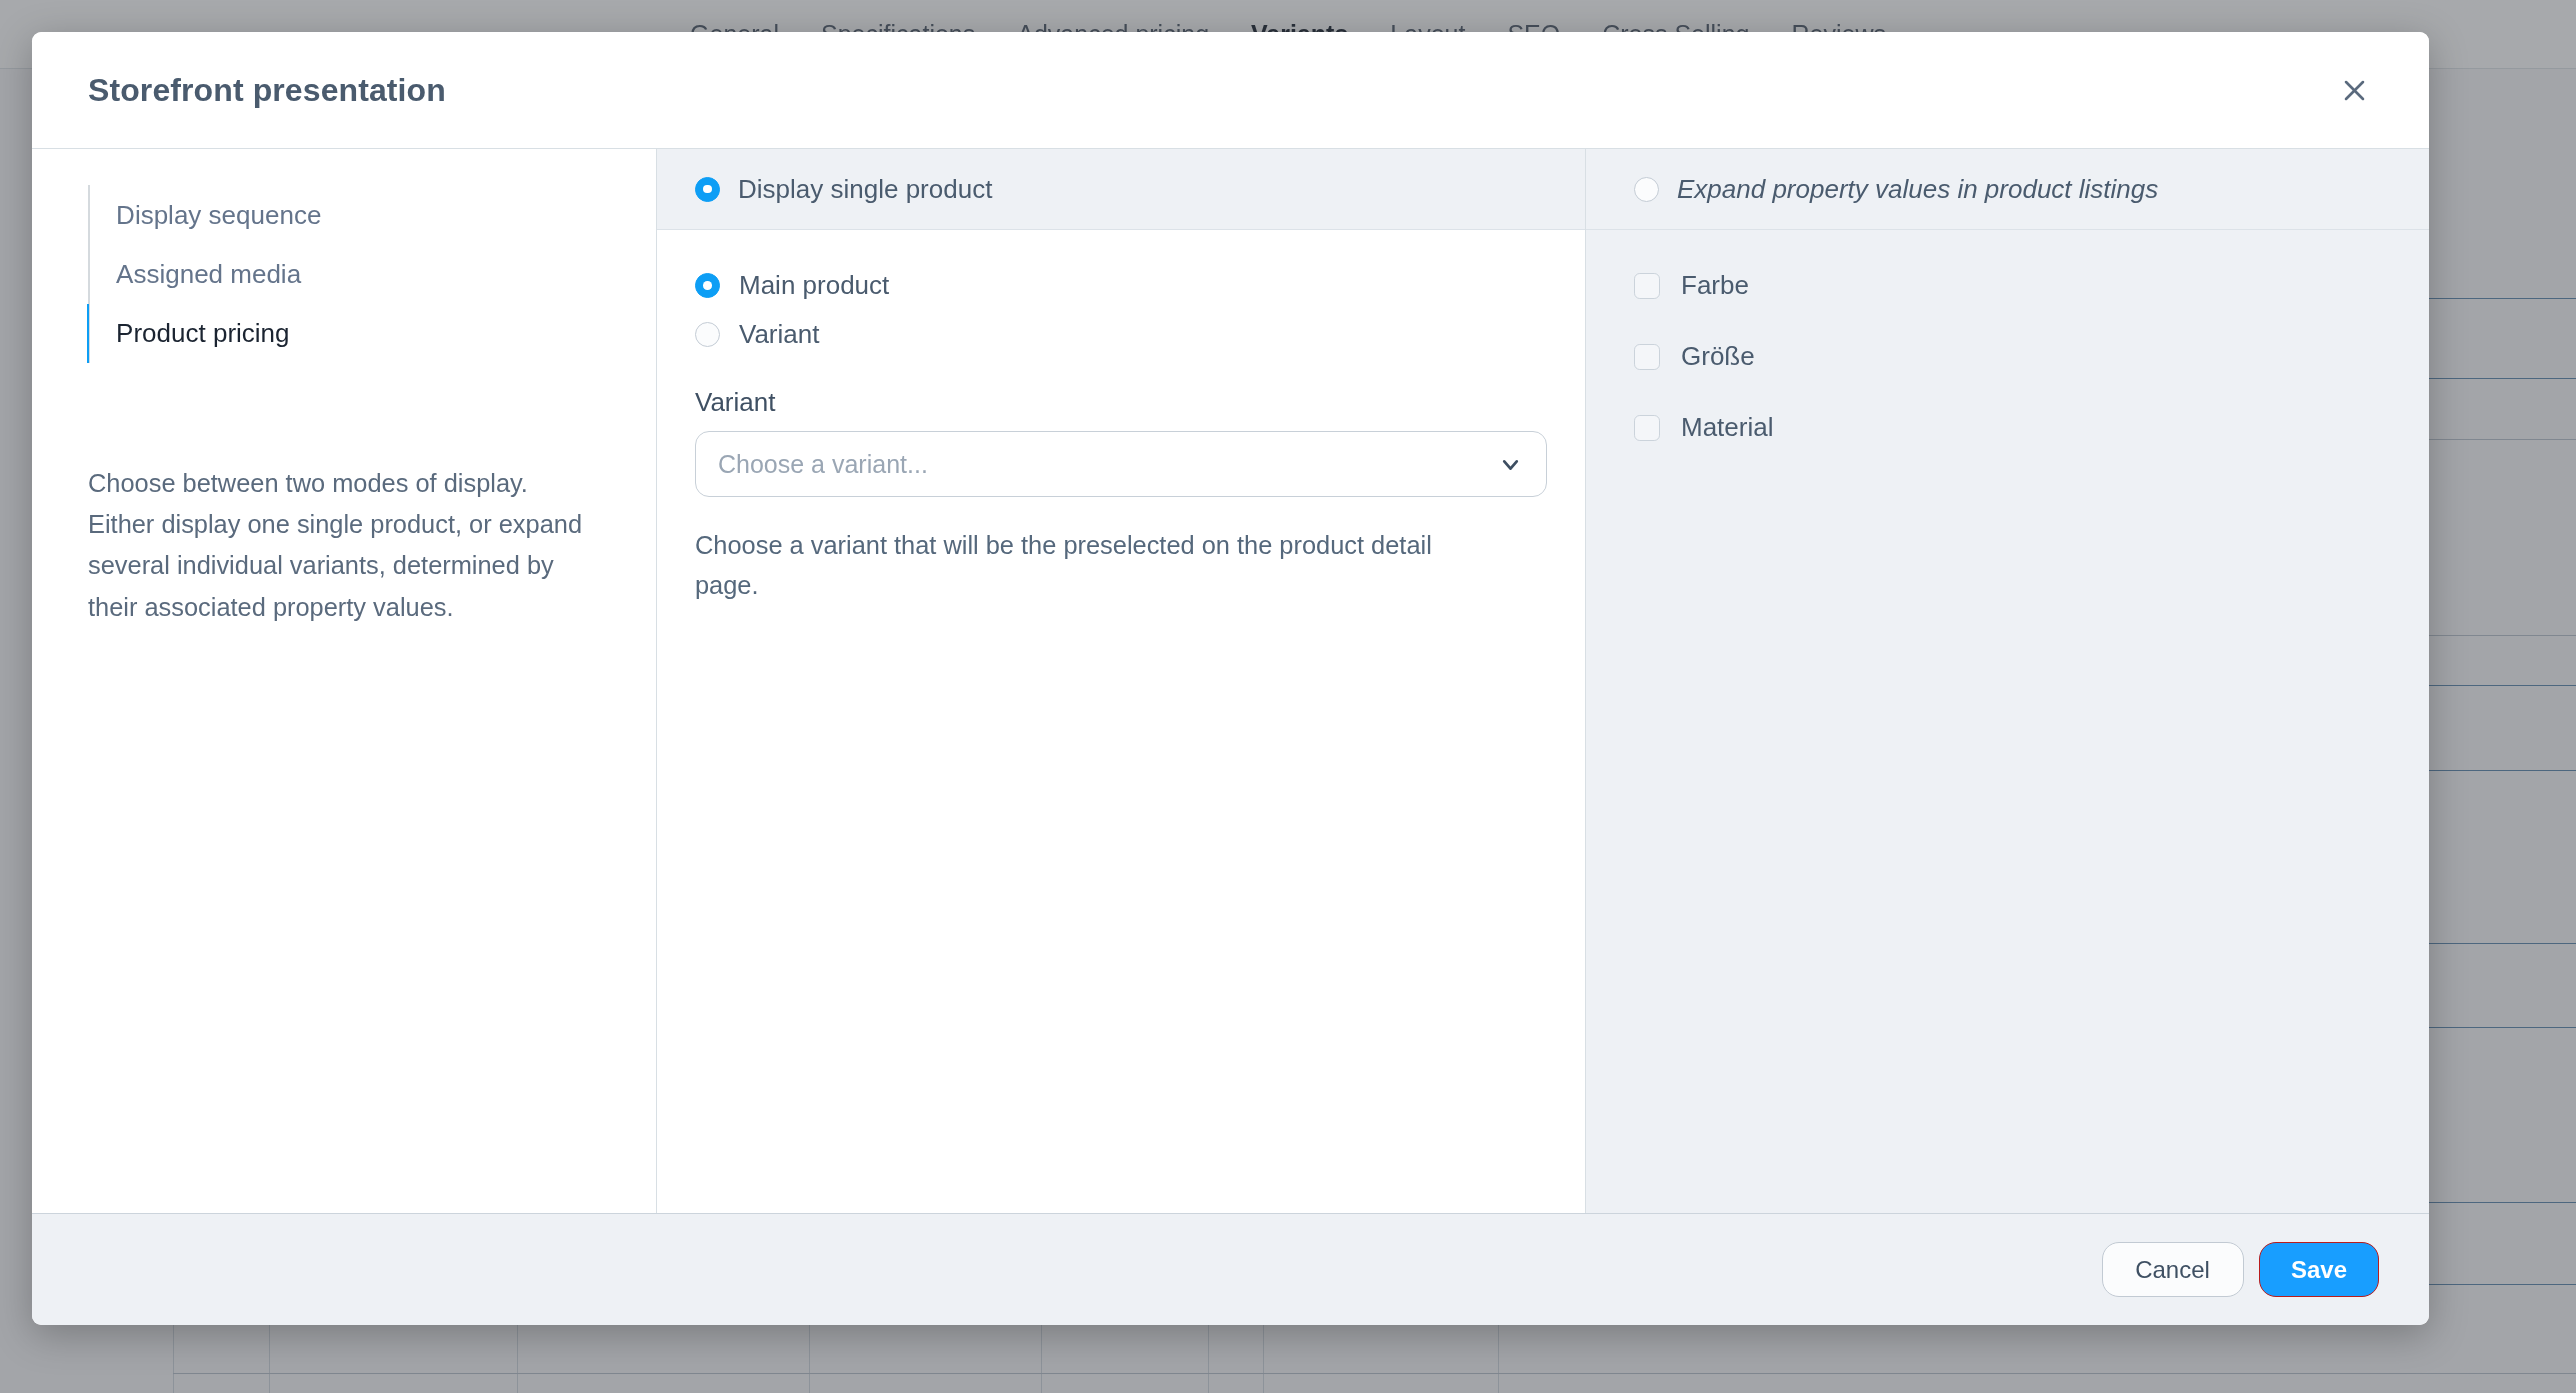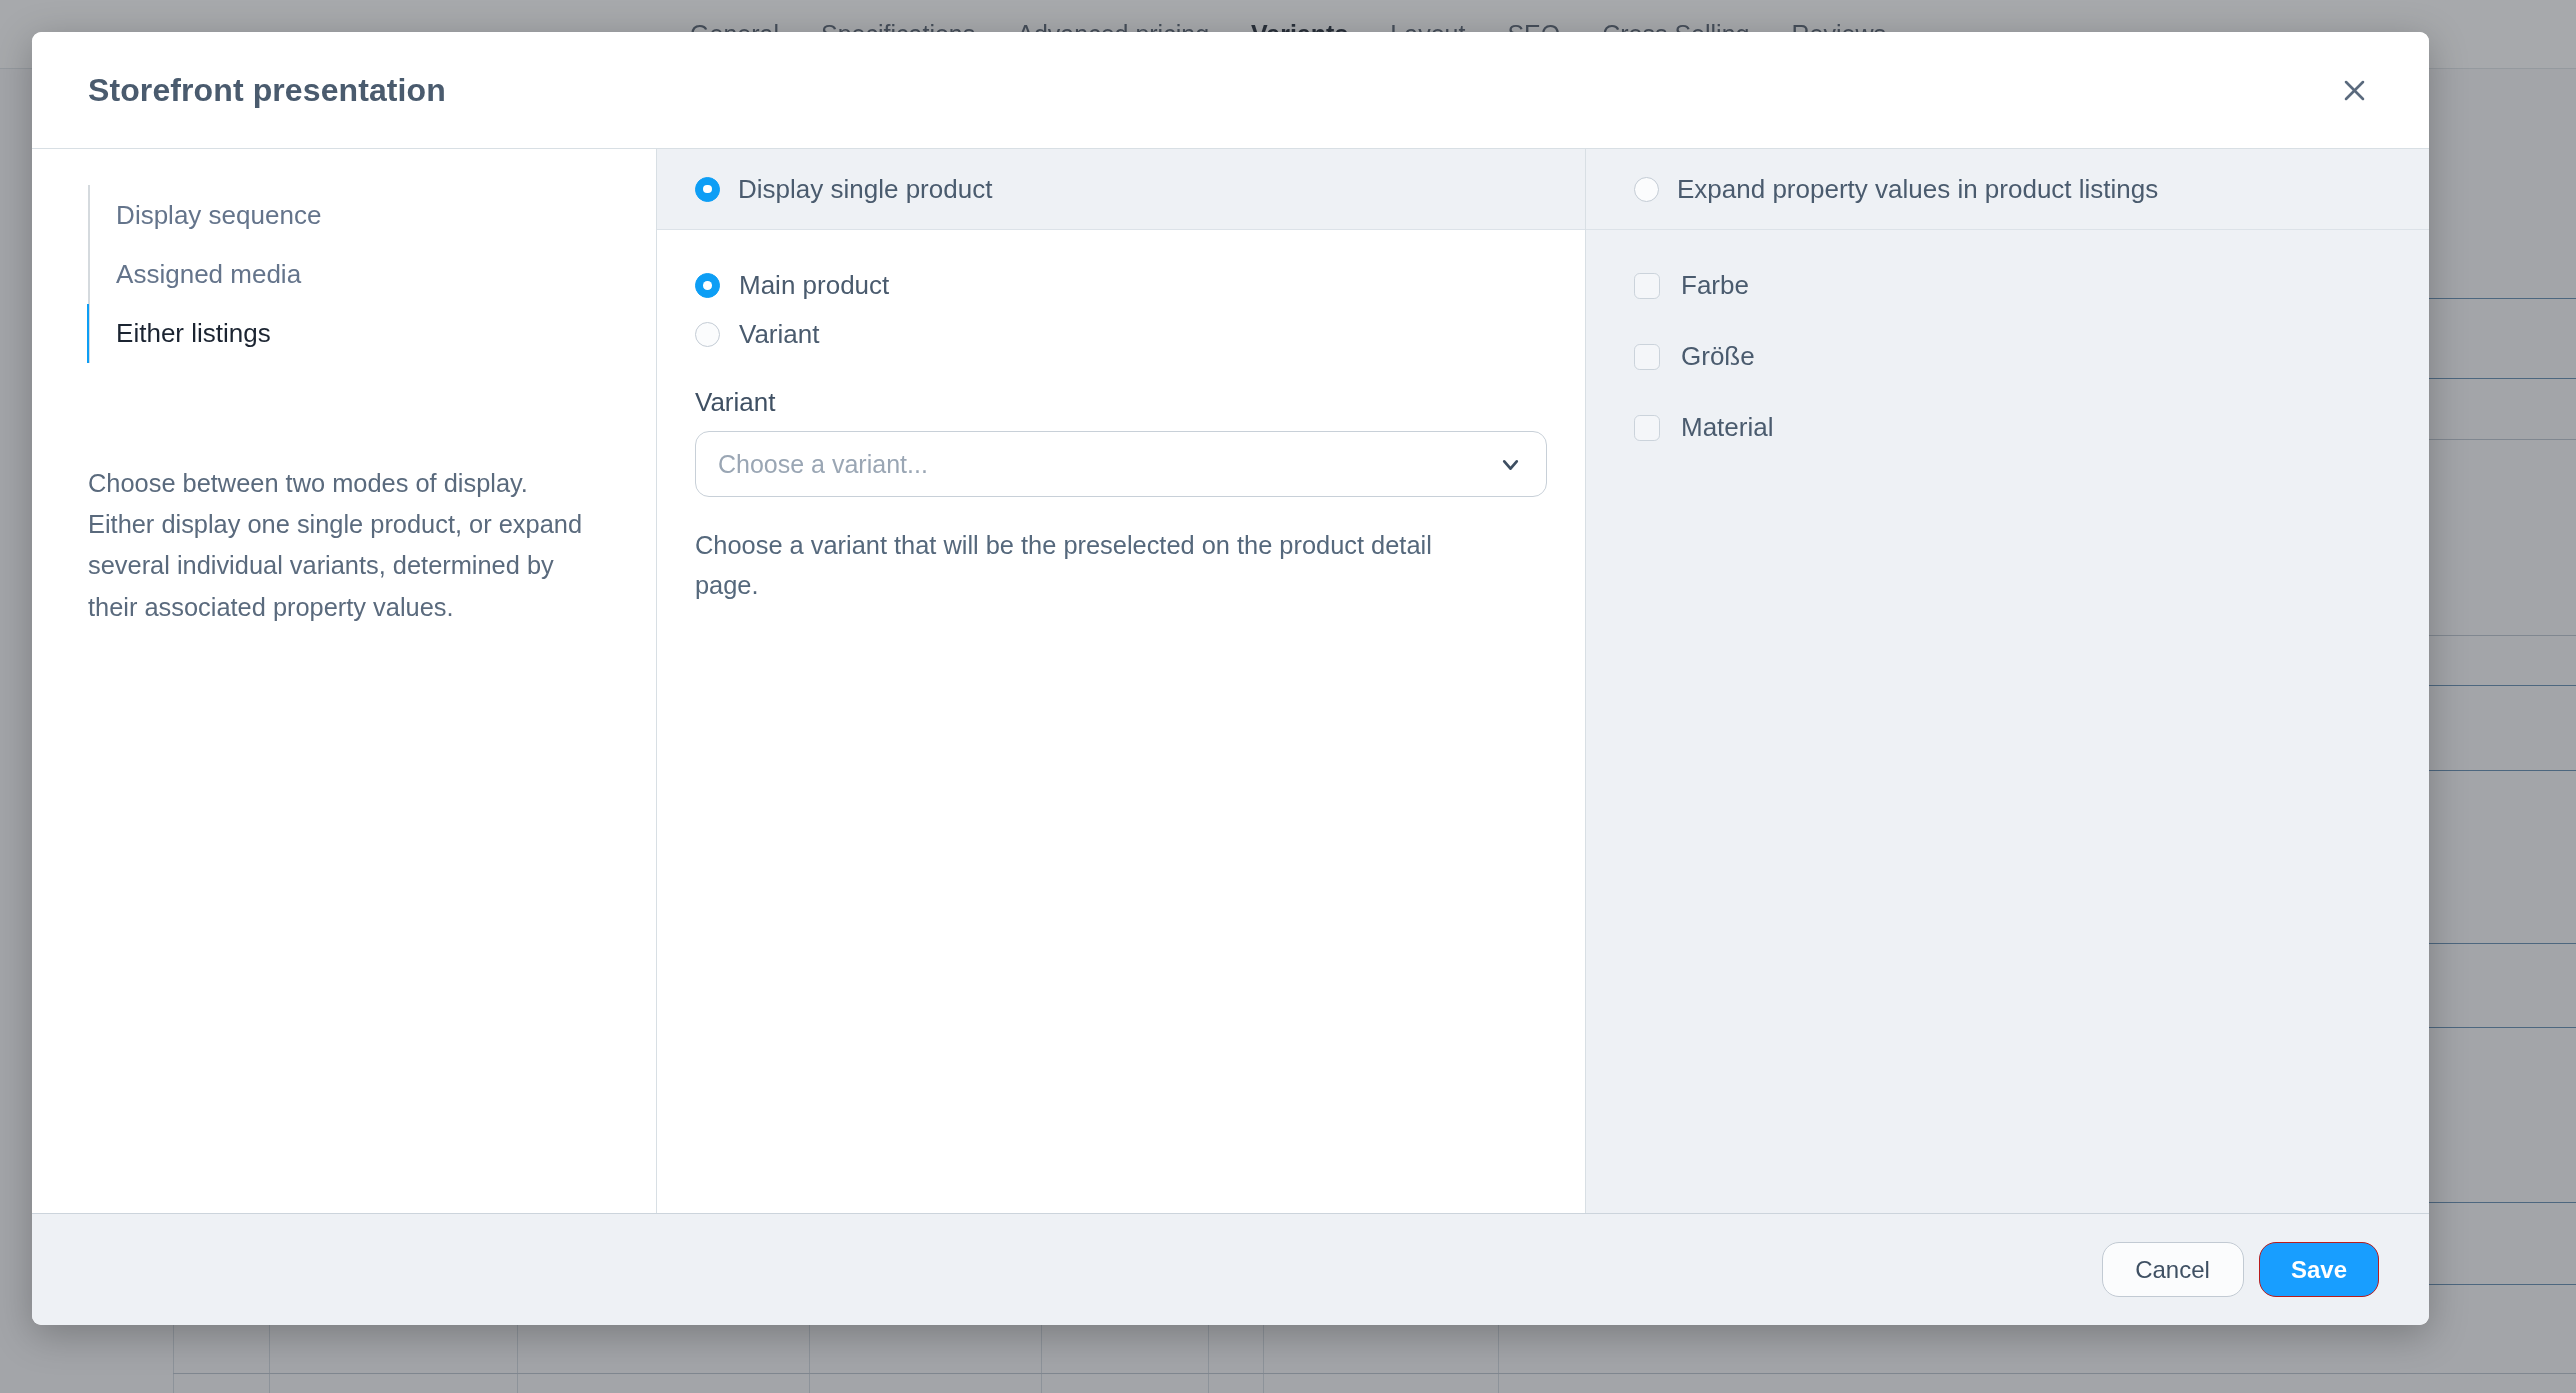--- a/index.html
+++ b/index.html
@@ -95,21 +95,21 @@
   }
 
   .col-head {
     height: 81px; flex: 0 0 81px;
     display: flex; align-items: center;
     padding-left: 38px;
     background: #eef1f5;
     border-bottom: 1px solid #dce2e8;
     text-align: right;
   }
-  .col-right .col-head { padding-left: 48px; }
+  .col-right .col-head { padding-left: 48px; font-style: italic; }
   .col-head-label { font-size: 26px; color: #4a5b6e; margin-left: 18px; }
 
   .col-content { flex: 1 1 auto; padding: 40px 38px 0 38px; }
   .col-right .col-content { padding-left: 48px; }
 
   
   .radio {
     width: 25px; height: 25px; border-radius: 50%;
     border: 1.9px solid #c4ccd5; background: #fbfcfd;
     flex: 0 0 25px; position: relative; cursor: pointer;
@@ -224,21 +224,21 @@
         </svg>
       </div>
     </div>
 
     <div class="modal-body">
 
       <div class="sidebar">
         <div class="nav-list">
           <div class="nav-item">Display sequence</div>
           <div class="nav-item">Assigned media</div>
-          <div class="nav-item active">Either listings</div>
+          <div class="nav-item active">Product pricing</div>
         </div>
         <div class="sidebar-desc">Choose between two modes of display. Either display one single product, or expand several individual variants, determined by their associated property values.</div>
       </div>
 
       <div class="col-middle">
         <div class="col-head">
           <span class="radio checked"></span>
           <span class="col-head-label">Display single product</span>
         </div>
         <div class="col-content">

